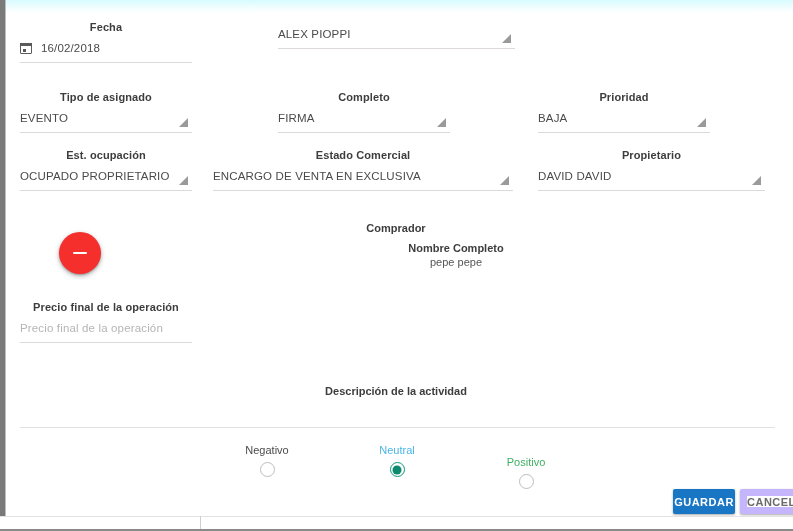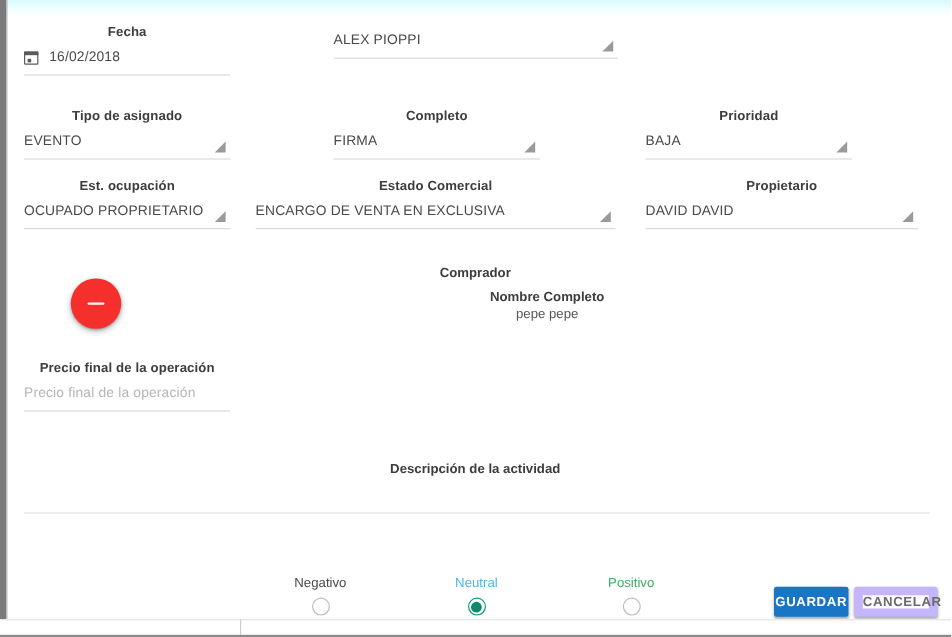--- a/index.html
+++ b/index.html
@@ -193,21 +193,20 @@
     height: 1px;
     background: #e3e0e0;
   }
 
   
   .radio-group { position: absolute; }
   .radio-item {
     position: absolute;
     width: 90px;
     text-align: center;
-    margin-top: 36px;
   }
   .radio-caption {
     font-size: 11px;
     line-height: 14px;
     white-space: nowrap;
   }
   .radio-circle {
     margin: 5px auto 0;
     width: 15px; height: 15px;
     border-radius: 50%;
@@ -234,20 +233,21 @@
     position: absolute;
     height: 25px;
     font-size: 11px;
     font-weight: bold;
     letter-spacing: .5px;
     border: none;
     border-radius: 2px;
     cursor: pointer;
     font-family: "Liberation Sans", sans-serif;
     box-shadow: 0 1px 2px rgba(0,0,0,.22), 0 1px 3px rgba(0,0,0,.14);
+    margin-left: 28px;
   }
   .btn-primary {
     background: #1976c4;
     color: #ffffff;
   }
   .btn-secondary {
     background: #fdfdfd;
     color: #6b6b6b;
     border: 7px solid #c4b5fd;
   }
@@ -353,21 +353,21 @@
     <div class="radio-item" style="left:222px; top:0;">
       <div class="radio-caption" style="color:#4a4a4a;">Negativo</div>
       <div class="radio-circle"></div>
     </div>
 
     <div class="radio-item" style="left:352px; top:0;">
       <div class="radio-caption" style="color:#4ab6e8;">Neutral</div>
       <div class="radio-circle checked"></div>
     </div>
 
-    <div class="radio-item" style="left:481px; top:0;">
+    <div class="radio-item" style="left:481px; top:12px;">
       <div class="radio-caption" style="color:#3fae63;">Positivo</div>
       <div class="radio-circle"></div>
     </div>
   </div>
 
   <button class="btn btn-primary" style="left:645px; top:489px; width:62px;">GUARDAR</button>
   <button class="btn btn-secondary" style="left:712px; top:489px; width:69px;">CANCELAR</button>
 
   <div class="bottom-edge-inner"></div>
   <div class="bottom-tick"></div>

